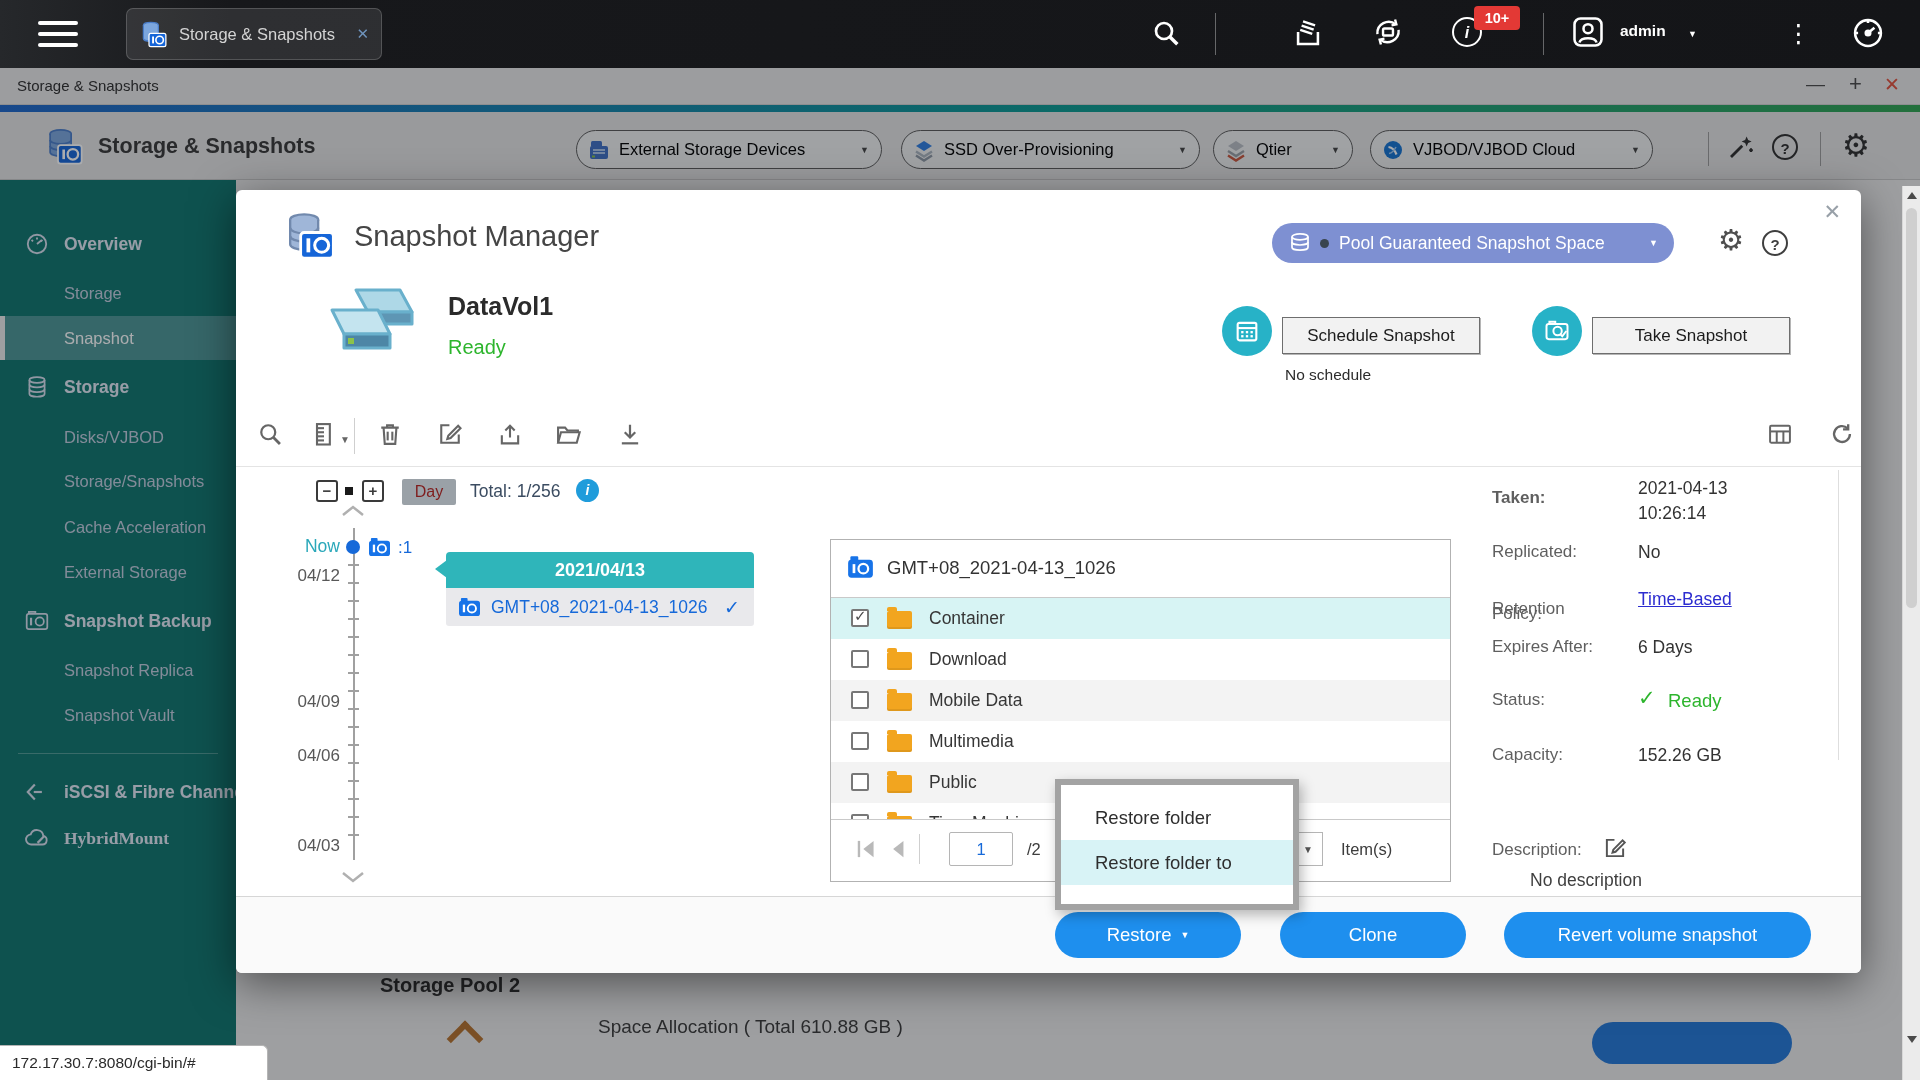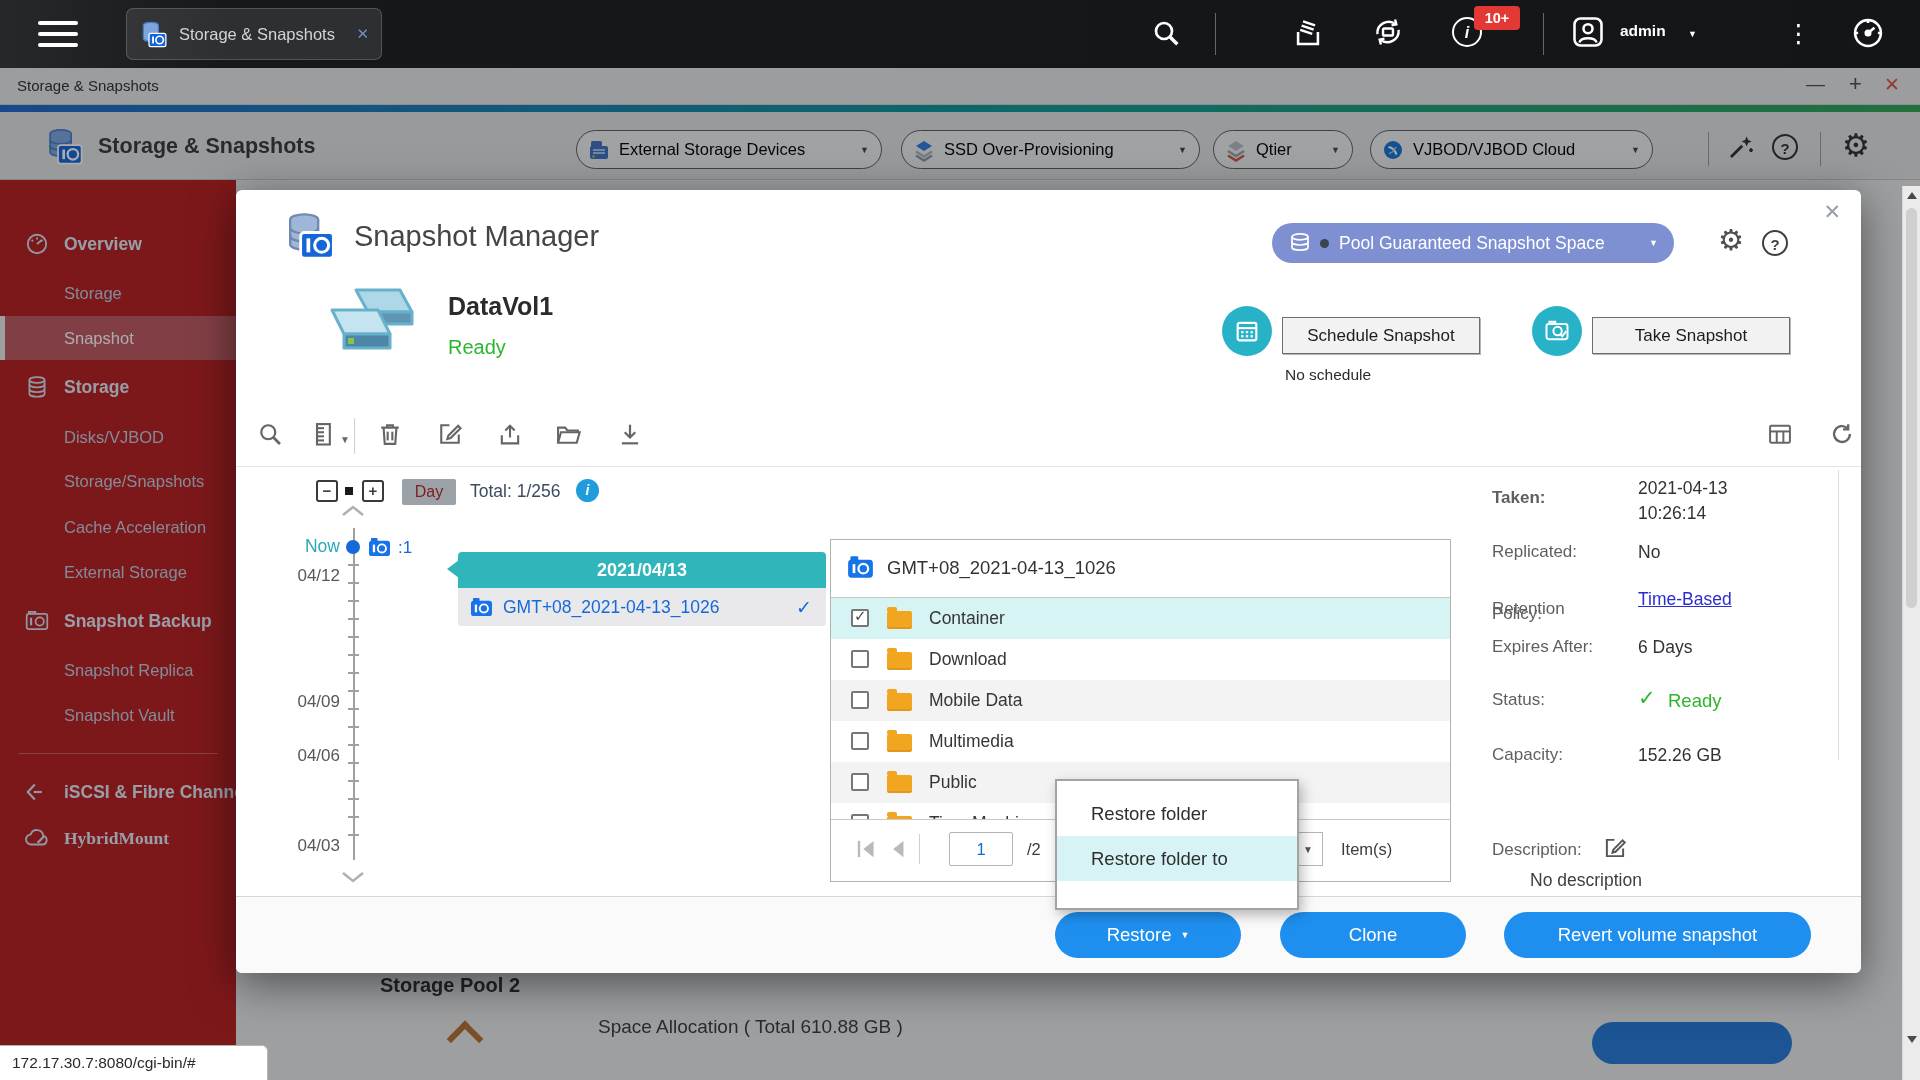--- a/index.html
+++ b/index.html
@@ -35,21 +35,21 @@
   .pill{top:18px;height:39px;border:1px solid #5a5a5a;border-radius:20px;background:#eef0f0;display:flex;align-items:center;
     padding:0 12px 0 10px;box-sizing:border-box;cursor:pointer;}
   .pill .lbl{font-size:16.5px;color:#000000;margin:0 10px 0 8px;white-space:nowrap;}
   .pill .cr{font-size:9px;color:#444;}
   .hdiv{top:20px;width:1px;height:34px;background:#9b9b9b;}
   .qmark{width:26px;height:26px;border:2.5px solid #2f2f2f;border-radius:50%;text-align:center;
     line-height:25px;font-size:15px;font-weight:700;color:#2f2f2f;box-sizing:border-box;}
   .gearg{font-size:31px;color:#2f2f2f;line-height:32px;}
 
   
-  .sbar{left:0;top:180px;width:236px;height:900px;background:#b91c1c;overflow:hidden;z-index:1;}
+  .sbar{left:0;top:180px;width:236px;height:900px;background:#0f766e;overflow:hidden;z-index:1;}
   .sit{position:absolute;left:0;width:300px;height:44px;line-height:44px;color:#c2cddf;font-size:16.5px;
     white-space:nowrap;cursor:pointer;}
   .sit .ic{position:absolute;left:24px;top:9px;color:#d7dfee;}
   .sit .lb{position:absolute;left:64px;}
   .sit.top{color:#e2e9f5;font-weight:600;font-size:17.5px;}
   .sit.sel{background:rgba(205,215,235,.32);color:#fff;}
   .sit.sel::before{content:"";position:absolute;left:0;top:0;width:5px;height:44px;background:#ececec;}
   .sdv{position:absolute;left:18px;width:200px;height:1px;background:rgba(255,255,255,.28);}
 
   
@@ -90,21 +90,21 @@
   .infoc{left:340px;top:289px;width:23px;height:23px;border-radius:50%;background:#1f9cdb;color:#fff;
     font-size:14px;font-weight:700;font-style:italic;text-align:center;line-height:23px;}
   .tlline{left:117px;top:338px;width:2px;height:332px;background:#a0a0a0;}
   .tlticks{left:112px;top:356px;width:11px;height:306px;
     background:repeating-linear-gradient(180deg,#a0a0a0 0 2px,transparent 2px 18px);}
   .now{left:46px;top:346px;width:58px;text-align:right;color:#2ba8ba;font-size:17.5px;}
   .nowdot{left:110px;top:350px;width:14px;height:14px;border-radius:50%;background:#1669d9;}
   .cnt1{left:162px;top:348px;color:#1669d9;font-size:17px;}
   .tdate{left:46px;width:58px;text-align:right;color:#585858;font-size:17px;}
   .chev{color:#b0b0b0;}
-  .card{left:222px;top:362px;width:368px;}
+  .card{left:210px;top:362px;width:308px;}
   .cardhd{height:36px;background:#2fb5ba;border-radius:4px 4px 0 0;color:#fff;font-weight:700;font-size:18px;
     text-align:center;line-height:36px;position:relative;}
   .cardhd::before{content:"";position:absolute;left:-11px;top:8px;border-top:9px solid transparent;
     border-bottom:9px solid transparent;border-right:12px solid #2fb5ba;}
   .cardbd{height:38px;background:#e9e9ec;border-radius:0 0 3px 3px;display:flex;align-items:center;cursor:pointer;}
   .cardbd .nm{color:#1669d9;font-size:17.5px;margin-left:10px;}
   .cardbd .ck{margin-left:auto;margin-right:14px;color:#1669d9;font-size:19px;font-weight:700;}
 
   
   .fpanel{left:594px;top:349px;width:621px;height:343px;border:1px solid #b2b2b2;background:#fff;box-sizing:border-box;}
@@ -140,21 +140,21 @@
   .stready{color:#2db52d;font-size:18.5px;}
   .stcheck{position:absolute;left:1402px;top:496px;color:#2db52d;font-size:21px;font-weight:700;}
   .vfaint{position:absolute;left:1602px;top:280px;width:1px;height:290px;background:#dedede;}
   .dfoot{position:absolute;left:0;top:706px;width:1625px;height:77px;background:#fafafa;border-top:1px solid #d6d6d6;
     border-radius:0 0 6px 6px;box-sizing:border-box;}
   .bluebtn{position:absolute;top:15px;height:46px;border-radius:23px;background:#1e8fee;color:#fff;font-size:18.5px;
     display:flex;align-items:center;justify-content:center;cursor:pointer;gap:9px;}
   .bluebtn .cr{font-size:9px;}
 
   
-  .ctx{left:1055px;top:779px;width:244px;height:131px;background:#fff;border:2px solid #a3a3a3;
+  .ctx{left:1055px;top:779px;width:244px;height:131px;background:#fff;border:6px solid #a3a3a3;
     box-shadow:3px 5px 12px rgba(0,0,0,.28);z-index:140;box-sizing:border-box;}
   .ctxit{position:absolute;left:0;width:100%;height:45px;line-height:45px;padding-left:34px;font-size:18.5px;
     color:#2e2e2e;box-sizing:border-box;cursor:pointer;}
   .ctxit.hl{background:#d8f3f6;}
 
   
   .scrb{left:1902px;top:186px;width:18px;height:894px;background:#ebebeb;border-left:1px solid #d8d8d8;
     box-sizing:border-box;z-index:150;}
   .scarr{position:absolute;left:4px;width:0;height:0;}
   .sthumb{position:absolute;left:3px;top:22px;width:11px;height:400px;background:#cfcfcf;border-radius:6px;}

